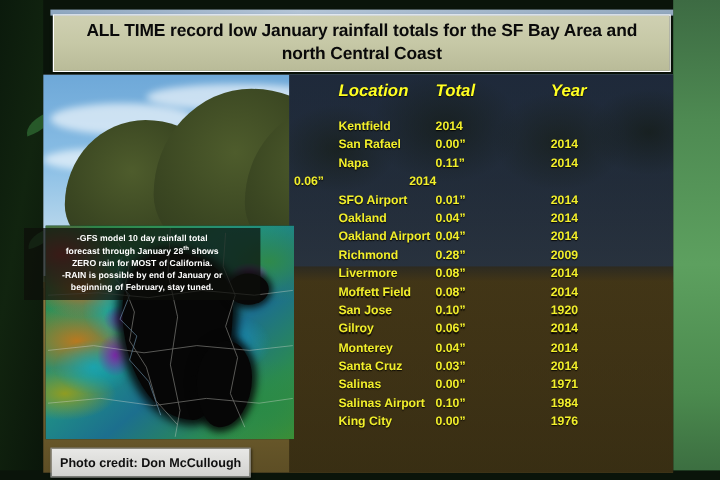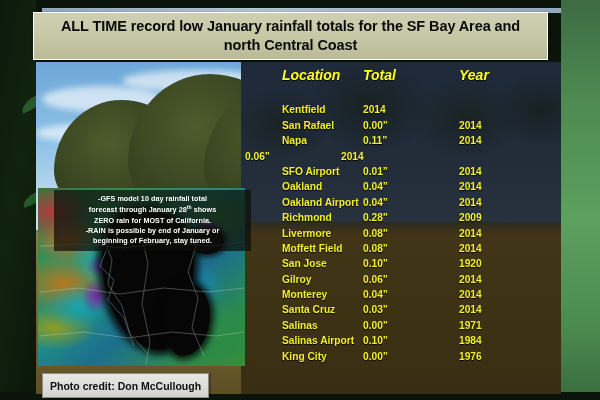--- a/index.html
+++ b/index.html
@@ -42,21 +42,21 @@
   }
 
   
   .title-strip {
     position: absolute; left: 42px; top: 8px;
     width: 519px; height: 5px;
     background: linear-gradient(90deg, #8fa7c0, #b3c4d6 40%, #93a9bf);
   }
   .title-box {
     position: absolute;
-    left: 33px; top: 12px;
+    left: 44px; top: 12px;
     width: 515px; height: 48px;
     background: linear-gradient(180deg, #cfd0b2 0%, #c6c8a6 50%, #b9bb98 100%);
     border: 1px solid #ffffff;
     box-shadow: 0 1px 3px rgba(0,0,0,.45);
     display: flex; align-items: center; justify-content: center;
     box-sizing: border-box;
     padding: 0 10px;
   }
   .title-text {
     font-size: 14.5px;
@@ -187,21 +187,21 @@
     border-radius: 50%;
     box-shadow: 0 0 5px 3px rgba(8,8,8,.8);
   }
   .radar-lines {
     position: absolute; inset: 0;
     opacity: .55;
   }
 
   .radar-note {
     position: absolute;
-    left: 54px; top: 190px;
+    left: 20px; top: 190px;
     width: 197px;
     background: rgba(12,14,10,.72);
     padding: 4px 6px 5px;
     box-sizing: border-box;
   }
   .radar-note p {
     margin: 0;
     font-size: 7.2px;
     font-weight: bold;
     color: #ffffff;
@@ -227,21 +227,21 @@
   }
 
   
   .table {
     position: absolute;
     left: 245px; top: 62px;
     width: 316px; height: 332px;
   }
   .trow {
     display: flex;
-    align-items: flex-end;
+    align-items: flex-start;
     height: 15.4px;
   }
   .trow .c-loc  { width: 118px; padding-left: 37px; box-sizing: border-box; }
   .trow .c-tot  { width: 96px; }
   .trow .c-year { width: 60px; }
 
   .thead {
     height: 26px;
     align-items: center;
   }

